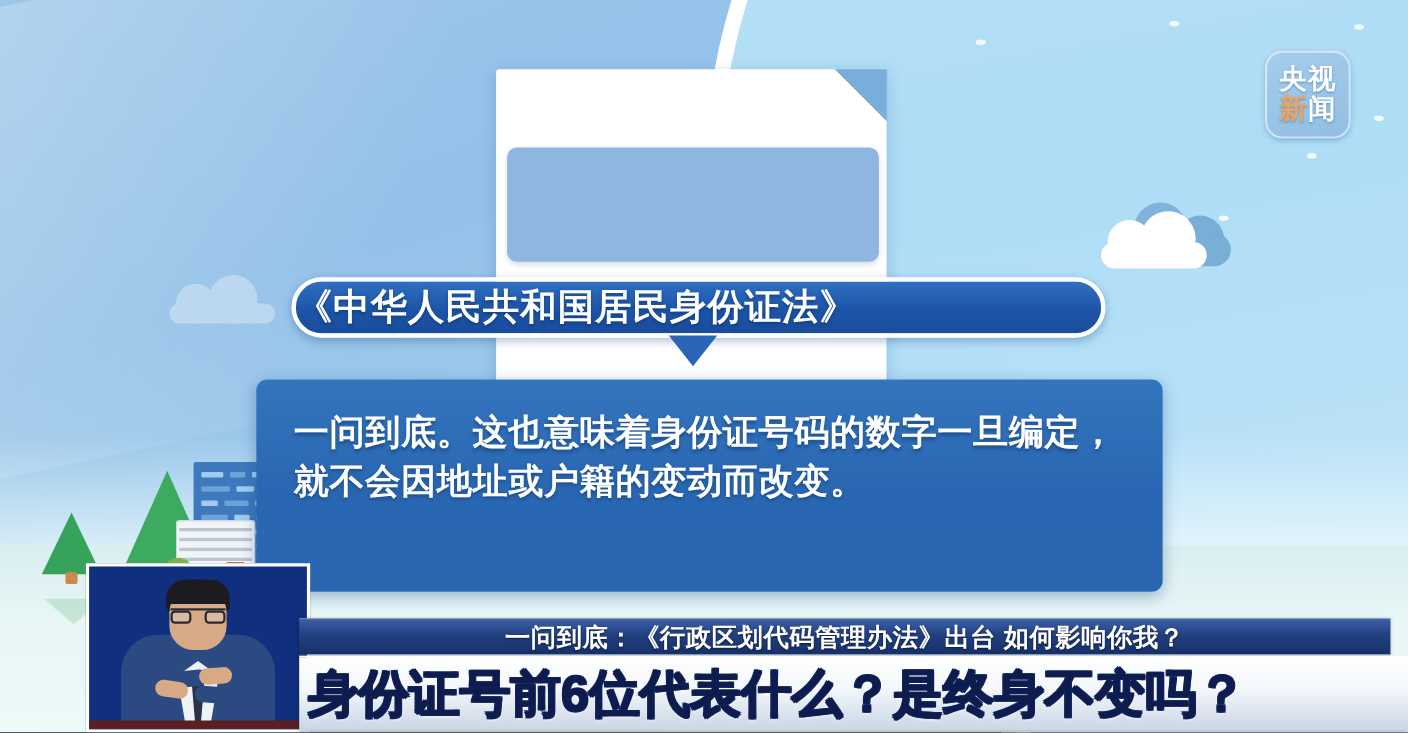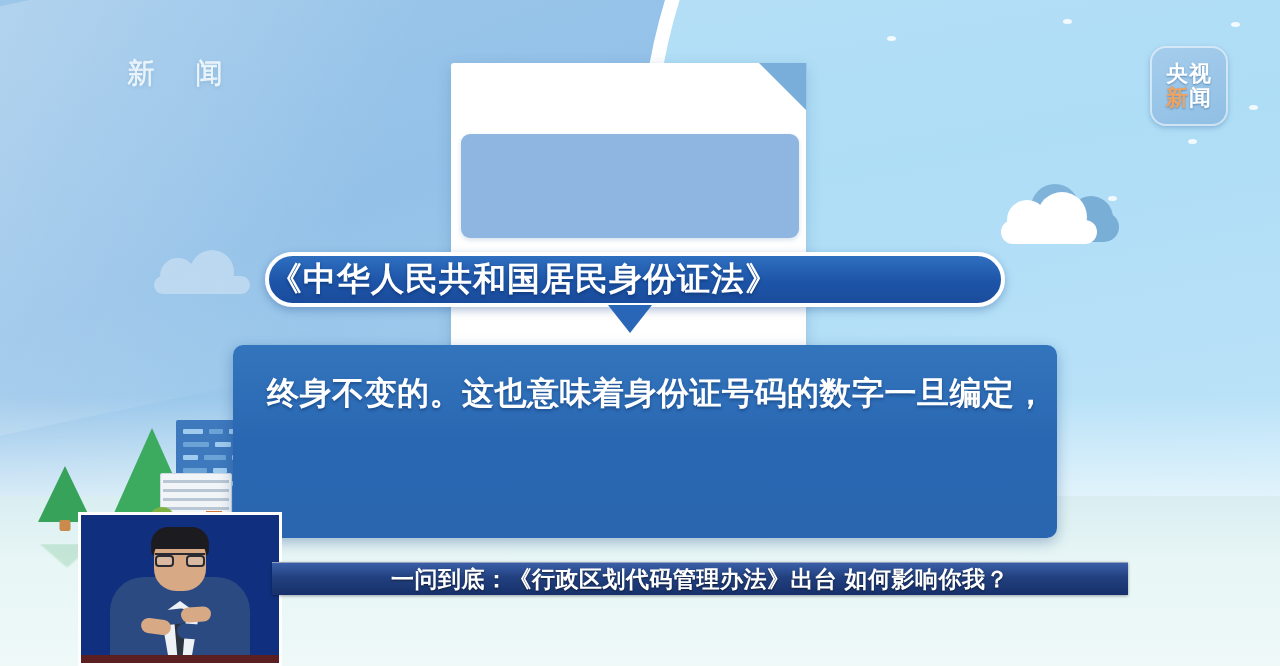--- a/index.html
+++ b/index.html
@@ -75,21 +75,21 @@
     text-shadow:0 1px 0 rgba(255,255,255,.9),0 2px 4px rgba(90,140,180,.45);
   }
 
   
   #cctv-news-badge{
     position:absolute;right:52px;top:46px;width:78px;height:80px;border-radius:16px;
     background:linear-gradient(160deg,#a6cdec,#8fbfe4);
     box-shadow:0 2px 5px rgba(60,110,160,.35), inset 0 0 0 2px rgba(255,255,255,.55);
     display:flex;flex-direction:column;align-items:center;justify-content:center;
   }
-  #cctv-news-badge .ln{font-size:22px;font-weight:bold;letter-spacing:1px;line-height:1.07;text-align:right;}
+  #cctv-news-badge .ln{font-size:25px;font-weight:bold;letter-spacing:1px;line-height:1.07;text-align:right;}
   #cctv-news-badge .top{color:#ffffff;text-shadow:0 1px 2px rgba(40,90,140,.55);}
   #cctv-news-badge .bot .a{color:#f0a35e;text-shadow:0 1px 2px rgba(40,90,140,.5);}
   #cctv-news-badge .bot .b{color:#ffffff;text-shadow:0 1px 2px rgba(40,90,140,.55);}
 
   
   #doc-card{
     position:absolute;left:451px;top:63px;width:355px;height:300px;
     background:#ffffff;border-radius:3px;
     box-shadow:0 4px 14px rgba(70,120,165,.30);
   }
@@ -192,21 +192,21 @@
   }
   #interpreter .hand{
     position:absolute;width:30px;height:15px;background:#d8a985;border-radius:8px;
   }
   #interpreter .desk{
     position:absolute;left:0;bottom:0;width:100%;height:8px;background:#5b1f22;
   }
 
   
   #subtitle-bar{
-    position:absolute;left:272px;top:562px;width:856px;height:32px;
+    position:absolute;left:272px;top:562px;width:992px;height:32px;
     background:linear-gradient(180deg,#3a5fa8 0%,#22407f 45%,#16306a 100%);
     border-top:1px solid rgba(255,255,255,.55);
     display:flex;align-items:center;justify-content:center;
     box-shadow:0 1px 3px rgba(0,0,0,.35);
   }
   #subtitle-bar .t{
     font-size:23px;font-weight:bold;color:#ffffff;letter-spacing:.5px;
     white-space:nowrap;text-shadow:0 1px 2px rgba(0,0,0,.55);
   }
   #headline-bar{
@@ -302,21 +302,20 @@
     <div class="floor" style="top:7px;"></div>
     <div class="floor" style="top:16px;"></div>
     <div class="floor" style="top:25px;"></div>
     <div class="floor" style="top:34px;"></div>
     <div class="floor" style="top:43px;"></div>
   </div>
   <div class="bush" style="left:151px;top:507px;"></div>
   <div class="pot" style="left:206px;top:511px;"></div>
 
   <div id="cctv-logo">
-    <div class="row2">新 闻</div>
   </div>
 
   <div id="cctv-news-badge">
     <div class="ln top">央视</div>
     <div class="ln bot">
       <span class="a">新</span><span class="b">闻</span>
     </div>
   </div>
 
   <div id="doc-card"></div>
@@ -325,35 +324,39 @@
 
   <div id="basis-box">
   </div>
 
   <div id="law-pill">
     <div class="t">《中华人民共和国居民身份证法》</div>
   </div>
   <div id="law-pointer"></div>
 
   <div id="quote-box">
-    <div class="line">终身不变的。这也意味着身份证号码的数字一旦编定，</div>
+    <div class="line">一问到底。这也意味着身份证号码的数字一旦编定，</div>
+    <div class="line">就不会因地址或户籍的变动而改变。</div>
   </div>
 
   <div id="interpreter">
     <div class="body"></div>
     <div class="shirt"></div>
     <div class="tie"></div>
     <div class="hair"></div>
     <div class="head"></div>
     <div class="hair" style="top:12px;height:22px;"></div>
     <div class="glasses"></div>
     <div class="arm" style="left:46px;top:96px;width:62px;transform:rotate(-6deg);"></div>
     <div class="hand" style="left:100px;top:92px;transform:rotate(-4deg);"></div>
     <div class="arm" style="left:96px;top:110px;width:58px;transform:rotate(4deg);"></div>
     <div class="hand" style="left:60px;top:104px;transform:rotate(8deg);"></div>
     <div class="desk"></div>
   </div>
 
   <div id="subtitle-bar">
     <div class="t">一问到底：《行政区划代码管理办法》出台 如何影响你我？</div>
   </div>
+  <div id="headline-bar">
+    <div class="t">身份证号前6位代表什么？是终身不变吗？</div>
+  </div>
 
 </div>
 
 </body></html>

